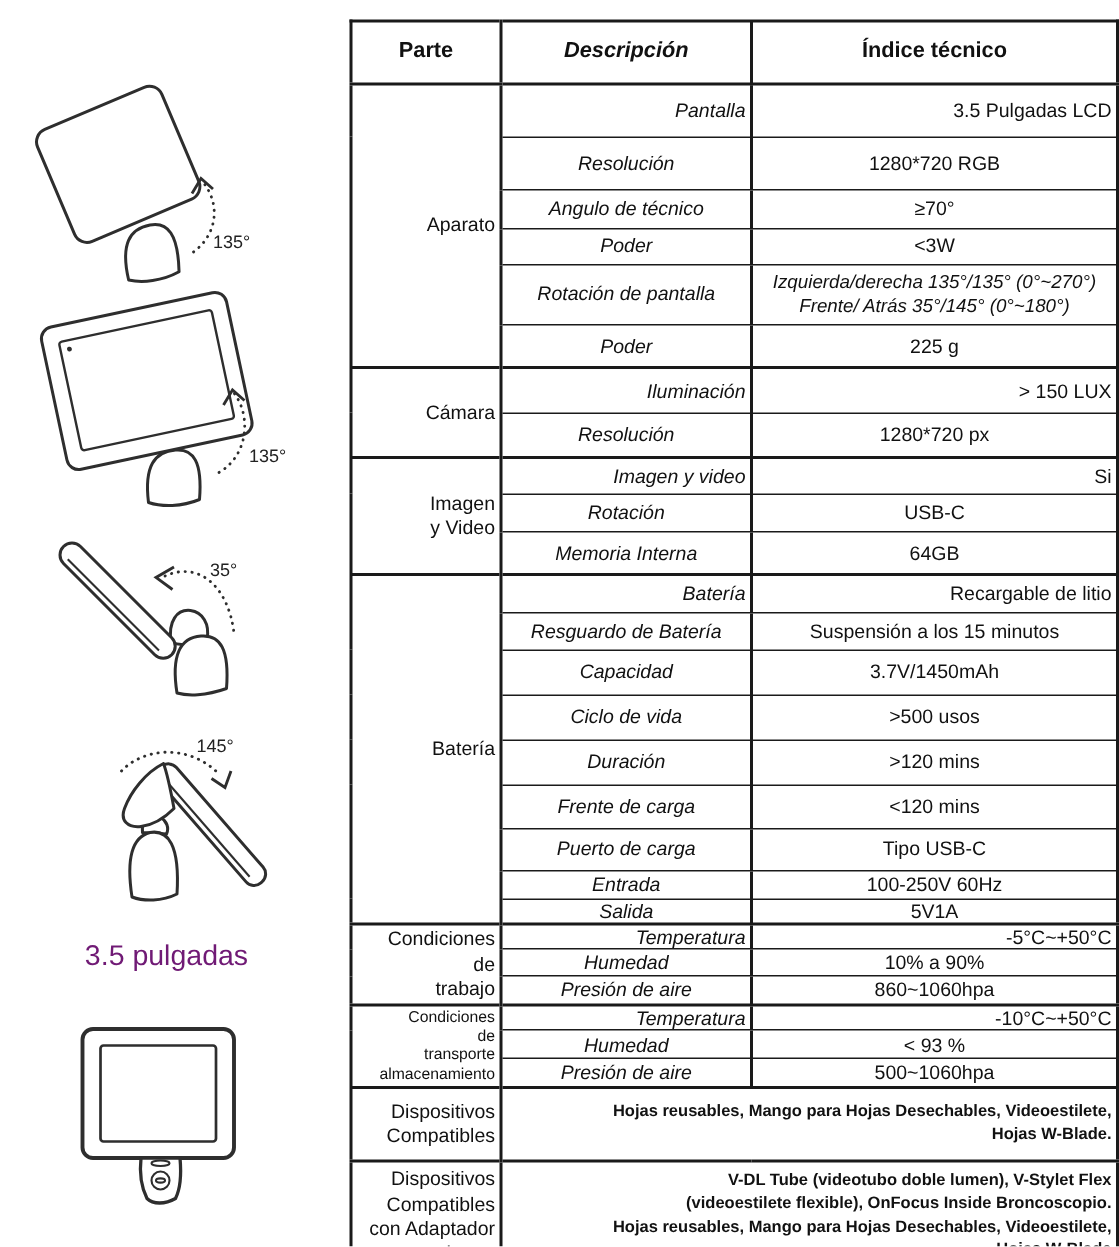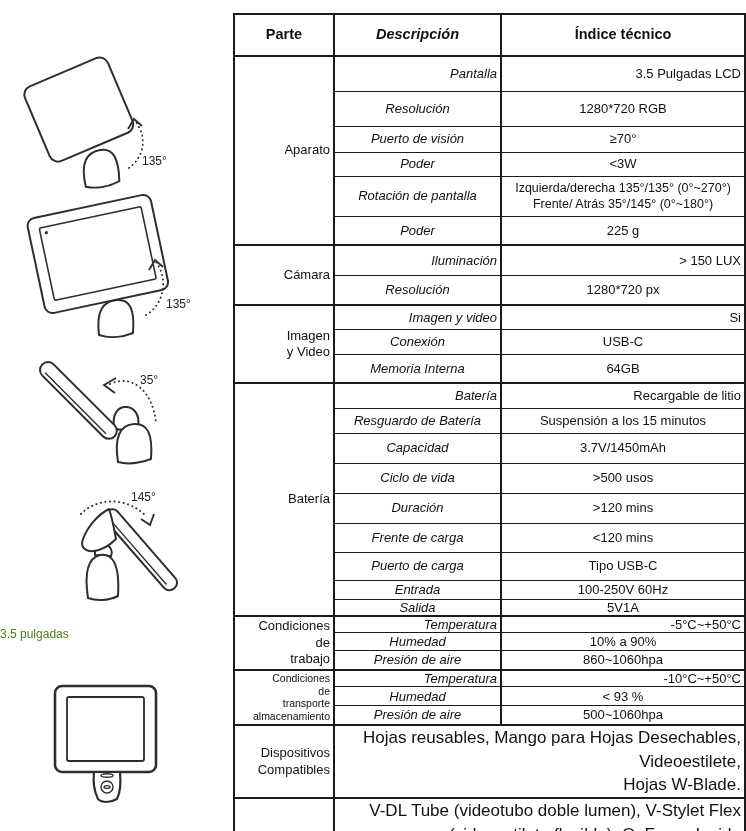--- a/index.html
+++ b/index.html
@@ -2,37 +2,37 @@
 <html><head>
 <meta charset="utf-8">
 <style>
   html,body{margin:0;padding:0;background:#fff;}
   body{width:746px;height:831px;font-family:"Liberation Sans",sans-serif;color:#111;}
   .canvas{position:relative;width:746px;height:831px;overflow:hidden;background:#fff;}
 
   
   .left-panel{position:absolute;left:0;top:0;width:233px;height:831px;}
   svg.fig{position:absolute;overflow:visible;}
-  .size-label{position:absolute;top:627px;left:0;width:222px;text-align:left;
-              font-size:12px;color:#4d7c0f;}
+  .size-label{position:absolute;top:627px;left:0;width:222px;text-align:center;
+              font-size:19px;color:#701a75;}
 
   
   .spec-table{position:absolute;left:233px;top:13px;width:511px;border-collapse:collapse;
               table-layout:fixed;border:2px solid #1a1a1a;font-size:13px;line-height:1.18;}
   .spec-table th,.spec-table td{border:1px solid #1a1a1a;text-align:center;vertical-align:middle;
               padding:0 3px;overflow:hidden;}
   .spec-table th{font-size:14.5px;font-weight:bold;}
   .hdr th{border-bottom-width:2px;}
   .c2,.desc{border-left-width:2px !important;border-right-width:2px !important;font-style:italic;}
   tr.gs td{border-top-width:2px;text-align:right;}
   .part{white-space:pre-line;line-height:1.25;margin-left:48px;}
   .small-part{font-size:10.5px;line-height:1.22;}
-  .multiline{white-space:pre-line;line-height:1.3;font-size:12.5px;}
+  .multiline{white-space:pre-line;line-height:1.3;font-size:12.5px;font-style:italic;}
   .left{white-space:pre-line;text-align:left;padding:3px 6px 3px 8px;line-height:1.4;
-        font-size:17px;border-left-width:2px !important;}
+        font-size:11px;border-left-width:2px !important;font-weight:bold;}
 
   
   .ln{fill:#fff;stroke:#2e2e2e;stroke-width:2;stroke-linejoin:round;}
   .ln-thin{fill:none;stroke:#2e2e2e;stroke-width:1.4;}
   .dots{fill:none;stroke:#2e2e2e;stroke-width:1.9;stroke-dasharray:0.2 4.4;stroke-linecap:round;}
   .ah{fill:none;stroke:#2e2e2e;stroke-width:1.9;stroke-linejoin:miter;}
   .ang{font-family:"Liberation Sans",sans-serif;font-size:12px;fill:#222;}
 </style>
 </head>
 <body>
@@ -127,21 +127,21 @@
     <tr class="gs" style="height:35px">
       <td class="part" rowspan="6">Aparato</td>
       <td class="desc">Pantalla</td>
       <td class="val">3.5  Pulgadas LCD</td>
     </tr>
     <tr style="height:35px">
       <td class="desc">Resolución</td>
       <td class="val">1280*720  RGB</td>
     </tr>
     <tr style="height:26px">
-      <td class="desc">Puerto de visión</td>
+      <td class="desc">Angulo de técnico</td>
       <td class="val">≥70°</td>
     </tr>
     <tr style="height:24px">
       <td class="desc">Poder</td>
       <td class="val">&lt;3W</td>
     </tr>
     <tr style="height:40px">
       <td class="desc">Rotación de pantalla</td>
       <td class="val multiline">Izquierda/derecha 135°/135° (0°~270°)
 Frente/ Atrás 35°/145° (0°~180°)</td>
@@ -161,21 +161,21 @@
       <td class="val">1280*720 px</td>
     </tr>
 
     <tr class="gs" style="height:24px">
       <td class="part" rowspan="3">Imagen
 y Video</td>
       <td class="desc">Imagen y video</td>
       <td class="val">Si</td>
     </tr>
     <tr style="height:25px">
-      <td class="desc">Conexión</td>
+      <td class="desc">Rotación</td>
       <td class="val">USB-C</td>
     </tr>
     <tr style="height:29px">
       <td class="desc">Memoria Interna</td>
       <td class="val">64GB</td>
     </tr>
 
     <tr class="gs" style="height:25px">
       <td class="part" rowspan="9">Batería</td>
       <td class="desc">Batería</td>

